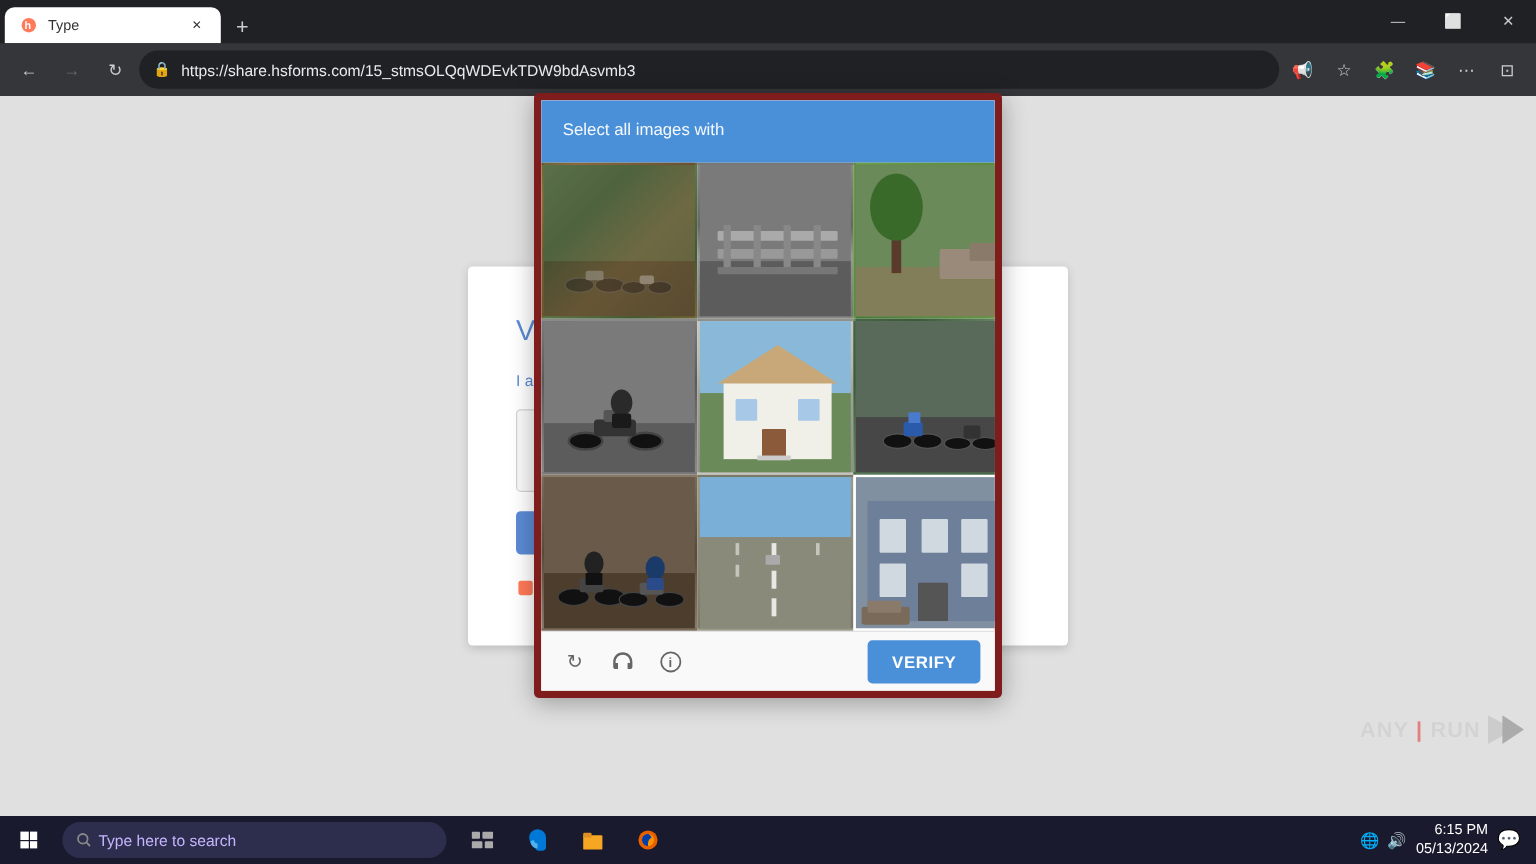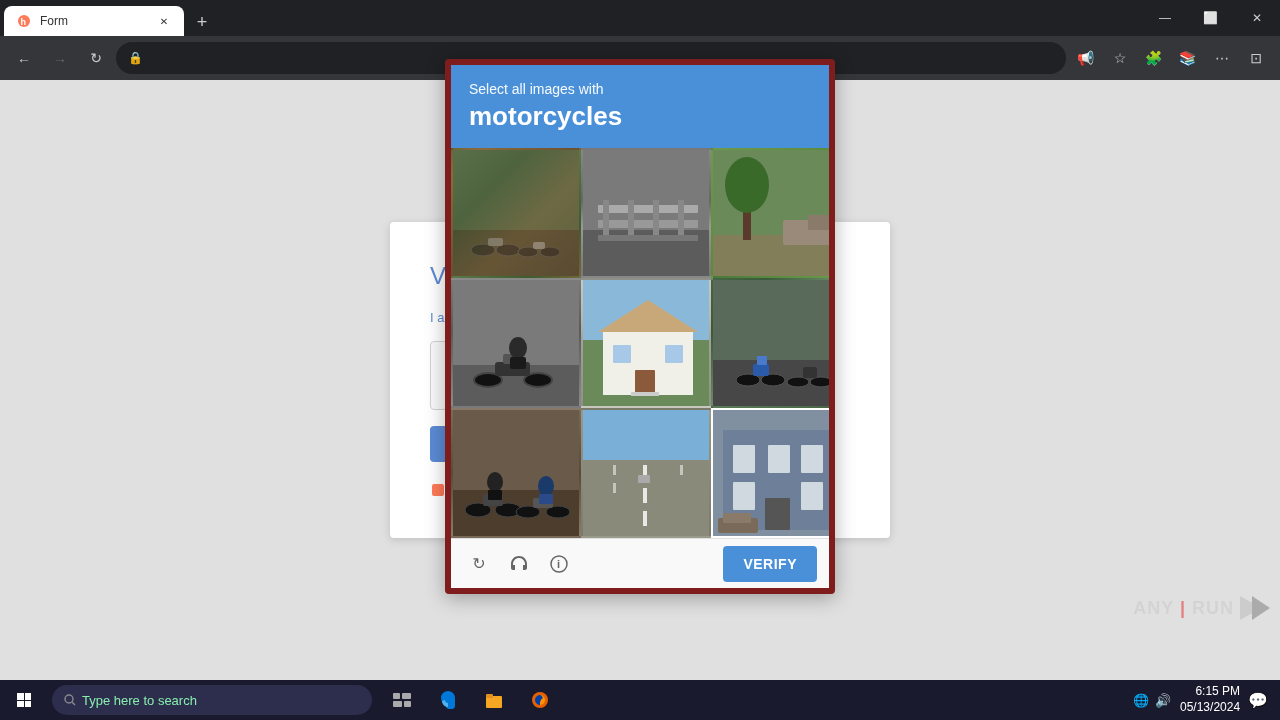--- a/index.html
+++ b/index.html
@@ -421,38 +421,39 @@
   <div class="title-bar">
     <div class="tab-bar">
       <div class="tab">
         <div class="tab-favicon">
 
           <svg width="14" height="14" viewBox="0 0 14 14" fill="none">
             <circle cx="7" cy="7" r="6" fill="#ff7a59"></circle>
             <text x="3.5" y="10.5" font-size="9" fill="white" font-weight="bold">h</text>
           </svg>
         </div>
-        <span class="tab-title">Form</span>
+        <span class="tab-title">Type</span>
         <div class="tab-close">✕</div>
       </div>
       <div class="new-tab-btn">+</div>
     </div>
     <div class="window-controls">
       <div class="win-ctrl">—</div>
       <div class="win-ctrl">⬜</div>
       <div class="win-ctrl close">✕</div>
     </div>
   </div>
 
   <div class="nav-bar">
     <div class="nav-btn">←</div>
     <div class="nav-btn disabled">→</div>
     <div class="nav-btn">↻</div>
     <div class="address-bar">
       <span class="address-lock">🔒</span>
+      <span class="address-text">https://share.hsforms.com/15_stmsOLQqWDEvkTDW9bdAsvmb3</span>
     </div>
     <div class="nav-actions">
       <div class="nav-btn">📢</div>
       <div class="nav-btn">☆</div>
       <div class="nav-btn">🧩</div>
       <div class="nav-btn">📚</div>
       <div class="nav-btn">⋯</div>
       <div class="nav-btn">⊡</div>
     </div>
   </div>
@@ -500,21 +501,20 @@
       <div class="captcha-overlay">
 
         <div class="captcha-header">
           <div class="captcha-header-top">
             <span>Select</span>
             <span> </span>
             <span>all images</span>
             <span> </span>
             <span>with</span>
           </div>
-          <div class="captcha-header-main">motorcycles</div>
         </div>
 
         <div class="captcha-grid">
 
           <div class="captcha-cell cell-0">
 
             <svg width="130" height="130" style="position:absolute;top:0;left:0;opacity:0.6">
               <rect x="0" y="0" width="130" height="130" fill="#5a6a4a"></rect>
               <rect x="0" y="80" width="130" height="50" fill="#4a3a2a" opacity="0.7"></rect>
 
@@ -716,21 +716,21 @@
         <div></div>
         <div></div>
     </div>
   </div>
 
   <div class="taskbar-search">
     <svg width="12" height="12" viewBox="0 0 12 12" style="margin-right:6px;flex-shrink:0">
       <circle cx="5" cy="5" r="4" fill="none" stroke="#888" stroke-width="1.5"></circle>
       <line x1="8" y1="8" x2="11" y2="11" stroke="#888" stroke-width="1.5"></line>
     </svg>
-    <span style="color:#86efac;font-size:13px;">Type here to search</span>
+    <span style="color:#c4b5fd;font-size:13px;">Type here to search</span>
   </div>
 
   <div class="taskbar-apps">
 
     <div class="taskbar-app">
       <svg width="18" height="14" viewBox="0 0 18 14">
         <rect x="0" y="0" width="7" height="6" rx="1" fill="#aaa"></rect>
         <rect x="9" y="0" width="9" height="6" rx="1" fill="#aaa"></rect>
         <rect x="0" y="8" width="9" height="6" rx="1" fill="#aaa"></rect>
         <rect x="11" y="8" width="7" height="6" rx="1" fill="#aaa"></rect>

